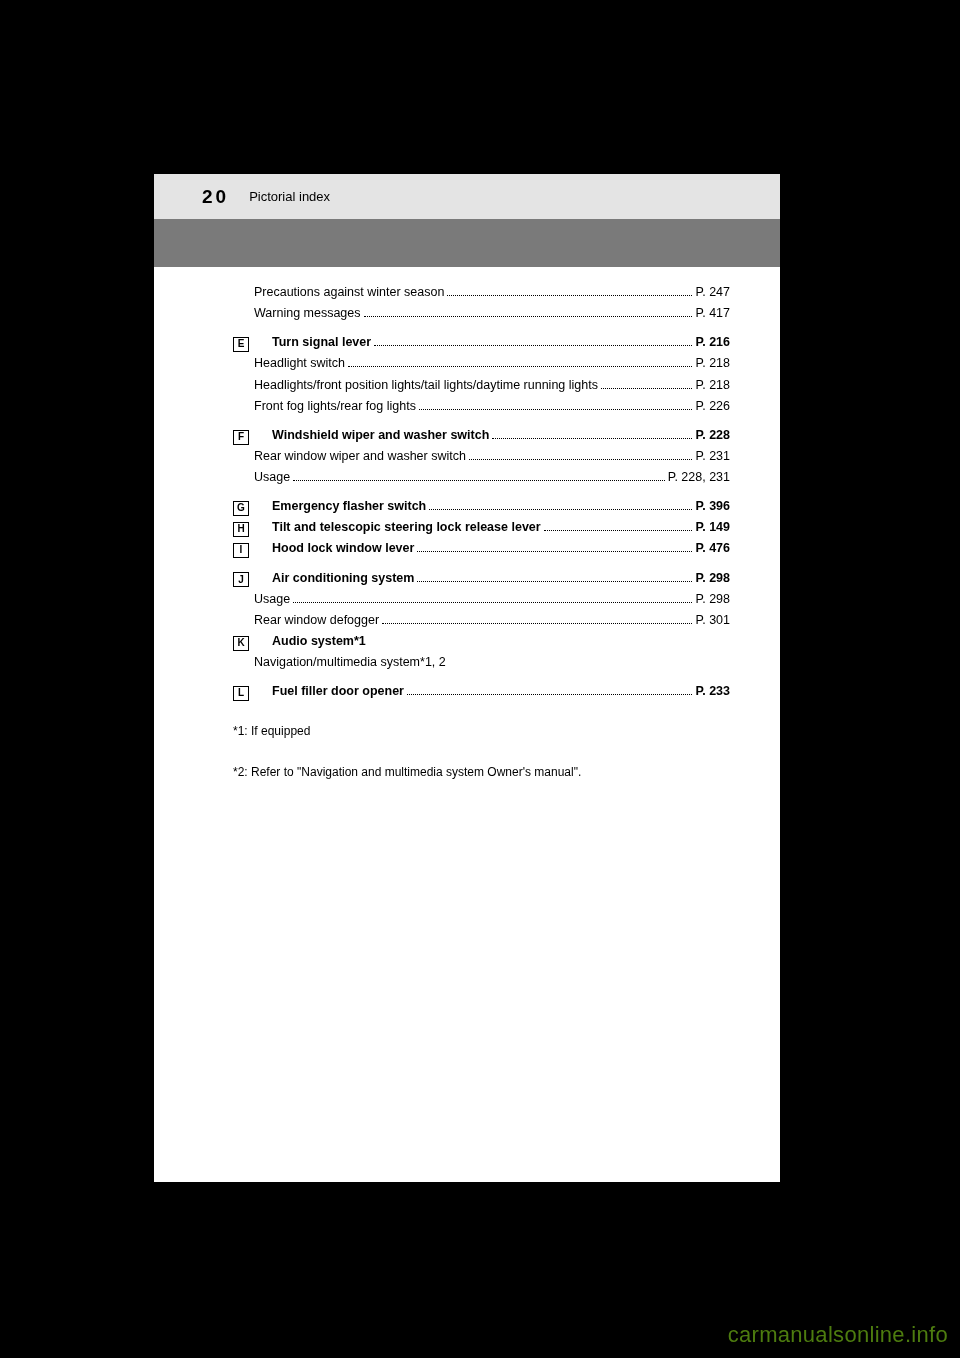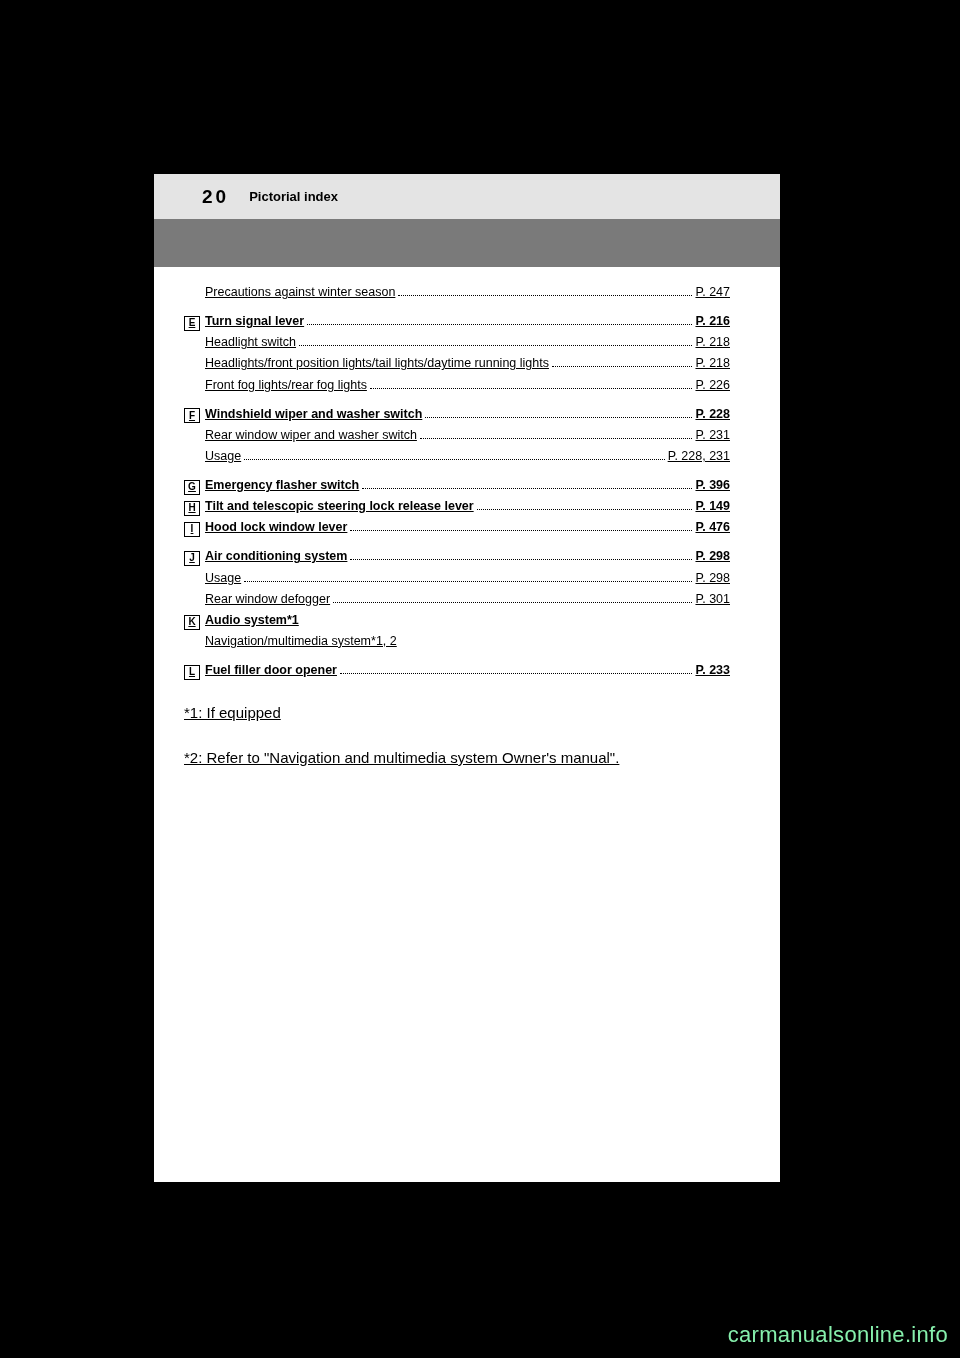--- a/index.html
+++ b/index.html
@@ -26,39 +26,38 @@
       padding-left: 48px;
     }
     .page-num {
       font-size: 19px;
       font-weight: bold;
       letter-spacing: 3px;
       margin-right: 20px;
     }
     .header-title {
       font-size: 13px;
-      font-weight: bold;
+      font-weight: normal;
     }
     .gray-bar {
       background: #7a7a7a;
       height: 48px;
       width: 100%;
     }
     .content {
-      padding: 16px 50px 0 30px;
+      padding: 16px 50px 0 79px;
       font-size: 12.5px;
       line-height: 1.45;
-      text-decoration: underline;
     }
     .line {
       display: flex;
       align-items: baseline;
       margin-bottom: 3px;
     }
-    .line.bold .label { font-weight: bold; }
+    .line.bold .label { font-weight: bold; margin-left: 18px; }
     .line.bold .pref { font-weight: bold; }
     .key {
       display: inline-flex;
       align-items: center;
       justify-content: center;
       width: 16px;
       height: 15px;
       border: 1.5px solid #000;
       font-size: 10px;
       font-weight: bold;
@@ -74,28 +73,28 @@
     .label { white-space: nowrap; }
     .dots {
       flex: 1;
       border-bottom: 1.5px dotted #000;
       margin: 0 3px 3px 3px;
       min-width: 8px;
     }
     .pref { white-space: nowrap; }
     .group-gap { height: 8px; }
     .note {
-      font-size: 15px;
+      font-size: 12px;
       margin-top: 23px;
     }
     .watermark {
       position: absolute;
       right: 12px;
       bottom: 10px;
-      color: #86efac;
+      color: #4d7c0f;
       font-size: 22px;
       font-family: Arial, sans-serif;
       letter-spacing: 0.3px;
     }
   </style>
 </head>
 <body>
 
 <div class="page">
   <div class="header">
@@ -104,20 +103,26 @@
   </div>
   <div class="gray-bar"></div>
 
   <div class="content" id="content">
       <div class="line">
         <span class="no-key"></span>
         <span class="label">Precautions against winter season</span>
         <span class="dots"></span>
         <span class="pref">P. 247</span>
       </div>
+      <div class="line">
+        <span class="no-key"></span>
+        <span class="label">Warning messages</span>
+        <span class="dots"></span>
+        <span class="pref">P. 417</span>
+      </div>
       <div class="group-gap"></div>
       <div class="line bold">
         <span class="key">E</span>
         <span class="label">Turn signal lever</span>
         <span class="dots"></span>
         <span class="pref">P. 216</span>
       </div>
       <div class="line">
         <span class="no-key"></span>
         <span class="label">Headlight switch</span>

